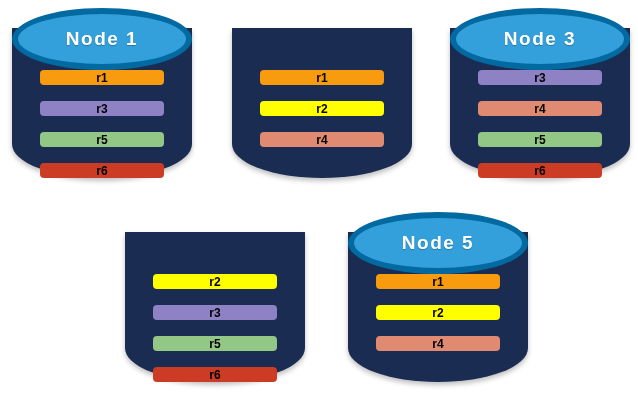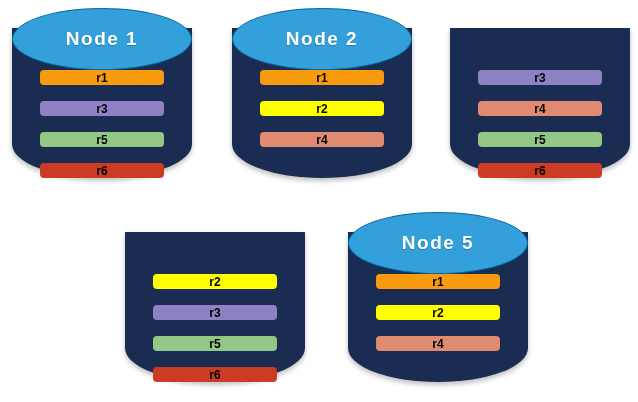--- a/index.html
+++ b/index.html
@@ -33,21 +33,21 @@
     box-shadow: 0 3px 5px rgba(0,0,0,0.25);
   }
   .cyl-top {
     position: absolute;
     left: 0;
     top: 0;
     width: 180px;
     height: 62px;
     background: #33a0db;
     border-radius: 90px / 31px;
-    border: 1px solid #0369a1;
+    border: 6px solid #0369a1;
     box-sizing: border-box;
     display: flex;
     align-items: center;
     justify-content: center;
     z-index: 3;
   }
   .node-label {
     color: #ffffff;
     font-size: 19px;
     font-weight: bold;
@@ -87,31 +87,31 @@
       </div>
       <div class="replicas">
         <div class="replica-bar" style="background: rgb(248, 155, 14);">r1</div>
         <div class="replica-bar" style="background: rgb(142, 130, 196);">r3</div>
         <div class="replica-bar" style="background: rgb(146, 199, 133);">r5</div>
         <div class="replica-bar" style="background: rgb(204, 59, 36);">r6</div>
       </div>
     </div>
     <div class="node" style="left: 232px; top: 8px;">
       <div class="cyl-body"></div>
-      <div class="cyl-top">
-        <span class="node-label">Node 2</span>
-      </div>
       <div class="replicas">
         <div class="replica-bar" style="background: rgb(248, 155, 14);">r1</div>
         <div class="replica-bar" style="background: rgb(255, 255, 0);">r2</div>
         <div class="replica-bar" style="background: rgb(224, 138, 114);">r4</div>
       </div>
     </div>
     <div class="node" style="left: 450px; top: 8px;">
       <div class="cyl-body"></div>
+      <div class="cyl-top">
+        <span class="node-label">Node 3</span>
+      </div>
       <div class="replicas">
         <div class="replica-bar" style="background: rgb(142, 130, 196);">r3</div>
         <div class="replica-bar" style="background: rgb(224, 138, 114);">r4</div>
         <div class="replica-bar" style="background: rgb(146, 199, 133);">r5</div>
         <div class="replica-bar" style="background: rgb(204, 59, 36);">r6</div>
       </div>
     </div>
     <div class="node" style="left: 125px; top: 212px;">
       <div class="cyl-body"></div>
       <div class="replicas">

